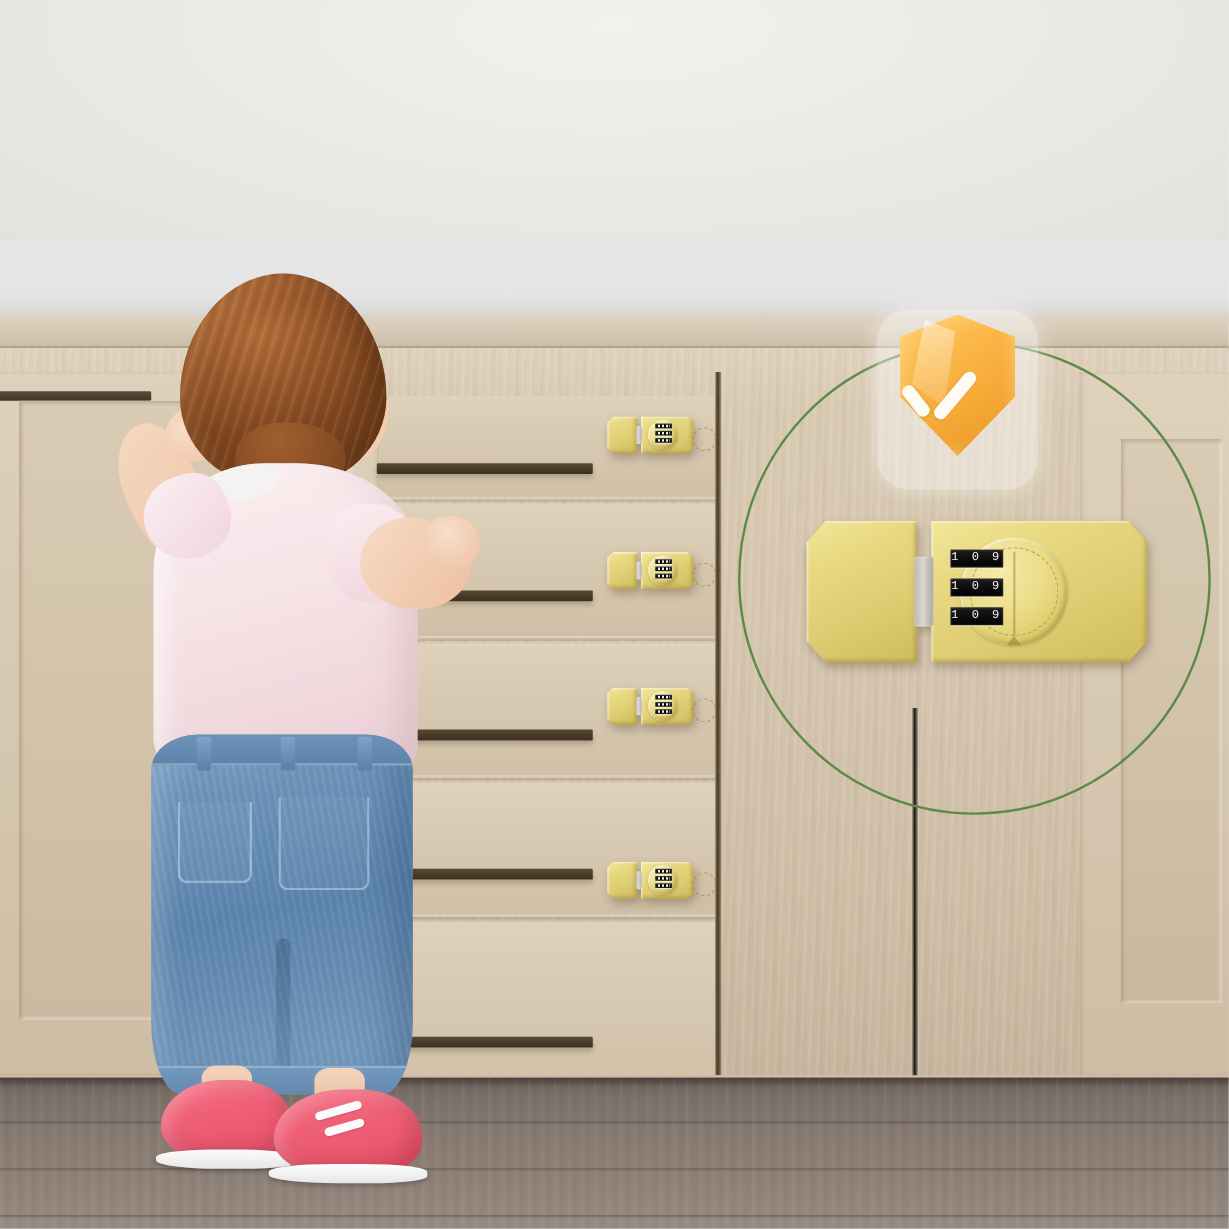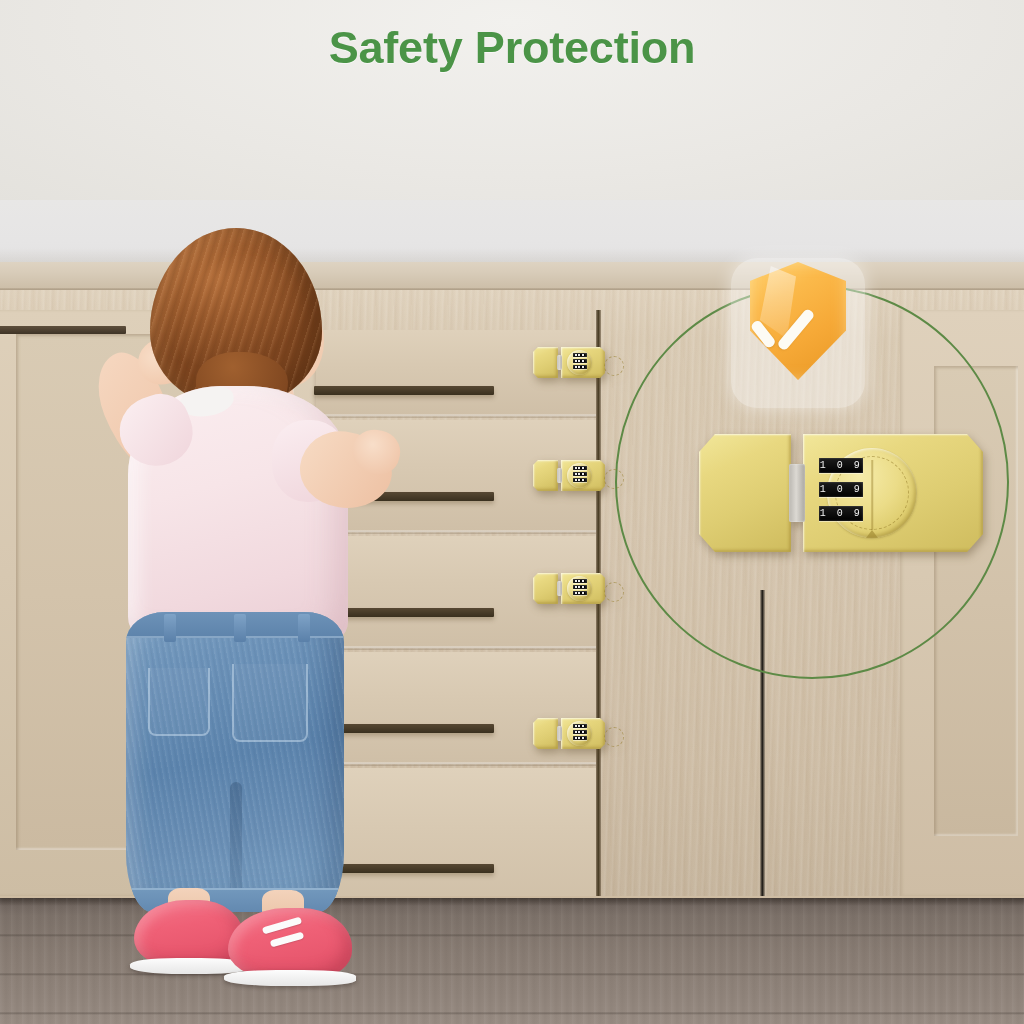--- a/index.html
+++ b/index.html
@@ -302,21 +302,21 @@
     background:linear-gradient(180deg,#fdfdfd,#e6e6e6);
     border-radius:40% 40% 36% 44%;
     box-shadow:0 2px 4px rgba(40,30,25,.35);
   }
   .lace{
     position:absolute;width:40px;height:7px;background:#fbfbfb;border-radius:4px;
     transform:rotate(-16deg);box-shadow:0 1px 1px rgba(120,60,70,.25);
   }
 
   
-  .lock{position:absolute;filter:drop-shadow(2px 4px 4px rgba(90,70,40,.38));margin-left:27px;}
+  .lock{position:absolute;filter:drop-shadow(2px 4px 4px rgba(90,70,40,.38));}
   .lock .plate-a,.lock .plate-b{
     position:absolute;top:0;
     background:linear-gradient(155deg,#f2e79a 0%,#e8d880 28%,#decd72 60%,#cfbc5e 100%);
     box-shadow:inset 1px 1px 2px rgba(255,255,250,.75), inset -2px -2px 3px rgba(150,125,40,.45);
   }
   .lock .hinge{
     position:absolute;
     background:linear-gradient(90deg,#b9b6b0,#dcd9d3 45%,#a9a6a0);
     border-radius:2px;
     box-shadow:inset 0 0 2px rgba(255,255,255,.6);
@@ -411,21 +411,20 @@
   }
   .check i.a{left:0;top:18px;width:11px;height:30px;transform:rotate(-38deg);transform-origin:50% 100%;}
   .check i.b{left:8px;top:2px;width:11px;height:48px;transform:rotate(40deg);transform-origin:50% 100%;}
 </style>
 </head>
 <body>
 
 <div class="stage">
 
   <div class="header">
-    <div class="title">Safety Protection</div>
   </div>
 
   <div class="wall"></div>
   <div class="wall-shadow"></div>
   <div class="counter"></div>
 
   <div class="cabinets">
     <div class="woodgrain"></div>
 
     <div class="door-left">

